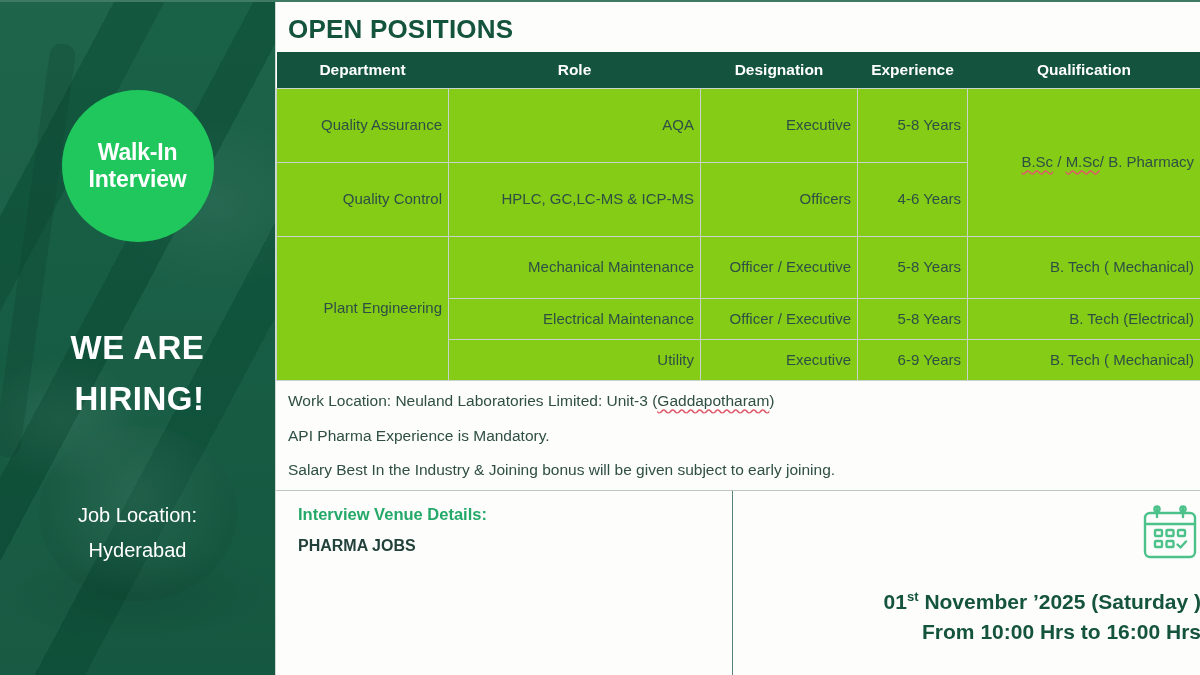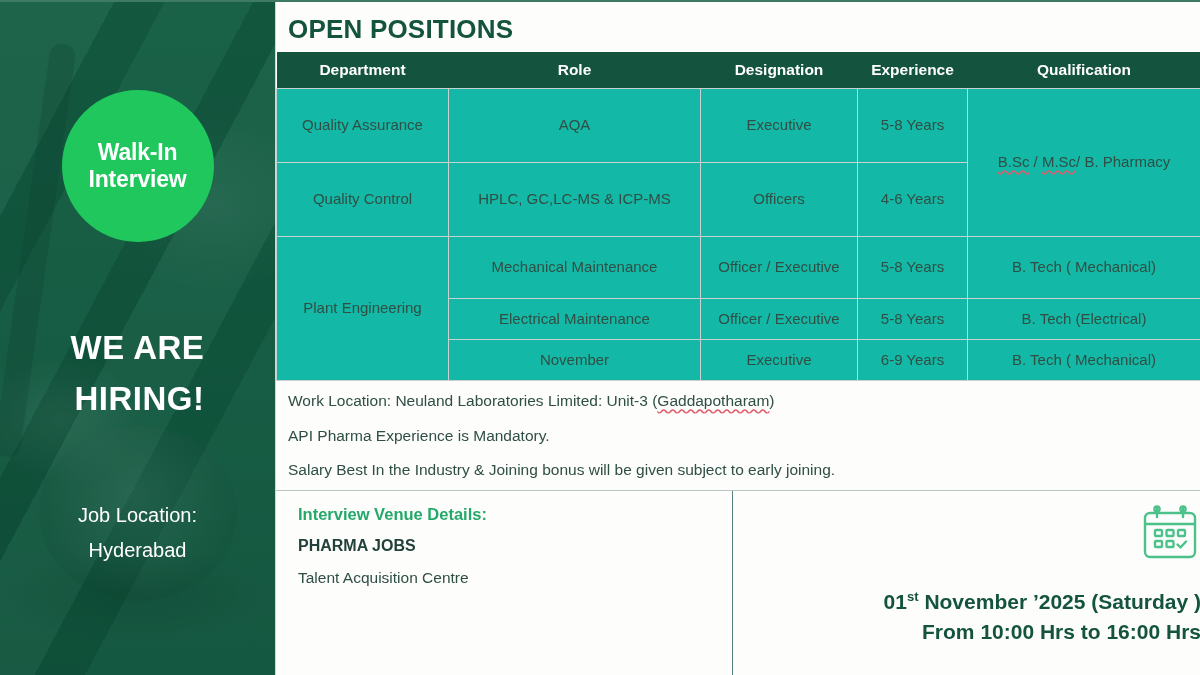--- a/index.html
+++ b/index.html
@@ -145,24 +145,24 @@
     background: #14543e;
     color: #ffffff;
     font-size: 15.5px;
     font-weight: bold;
     padding: 9px 4px;
     text-align: center;
     border: none;
   }
   .positions-table td {
     border: 1px solid #c9d2ce;
-    text-align: center;
+    text-align: right;
     vertical-align: middle;
     padding: 8px 6px;
-    background: #14b8a6;
+    background: #84cc16;
     font-size: 15px;
     color: #2f4f45;
     line-height: 1.35;
   }
   .col-dept   { width: 172px; }
   .col-role   { width: 252px; }
   .col-desig  { width: 157px; }
   .col-exp    { width: 110px; }
   .col-qual   { width: 233px; }
 
@@ -317,40 +317,39 @@
           <td>5-8 Years</td>
           <td>B. Tech ( Mechanical)</td>
         </tr>
         <tr class="r-short">
           <td>Electrical Maintenance</td>
           <td>Officer / Executive</td>
           <td>5-8 Years</td>
           <td>B. Tech (Electrical)</td>
         </tr>
         <tr class="r-short">
-          <td>November</td>
+          <td>Utility</td>
           <td>Executive</td>
           <td>6-9 Years</td>
           <td>B. Tech ( Mechanical)</td>
         </tr>
       </tbody>
     </table>
 
     <div class="notes">
       <p><span>Work Location: Neuland Laboratories Limited: Unit-3 (</span><span class="sq">Gaddapotharam</span><span>)</span></p>
       <p>API Pharma Experience is Mandatory.</p>
       <p>Salary Best In the Industry &amp; Joining bonus will be given subject to early joining.</p>
     </div>
 
     <div class="bottom">
 
       <section class="venue">
         <div class="venue-heading">Interview Venue Details:</div>
         <div class="venue-org">PHARMA JOBS</div>
-        <div class="venue-line">Talent Acquisition Centre</div>
       </section>
 
       <section class="schedule">
         <span class="cal-icon">
           <svg width="62" height="58" viewBox="0 0 62 58" fill="none" stroke="#4cc28a" stroke-width="2.4" stroke-linecap="round" stroke-linejoin="round">
             <rect x="6" y="8" width="50" height="44" rx="5"></rect>
             <path d="M6 19 H56"></path>
             <path d="M18 3 v9"></path>
               <path d="M44 3 v9"></path>
             <circle cx="18" cy="4" r="2.6"></circle>

